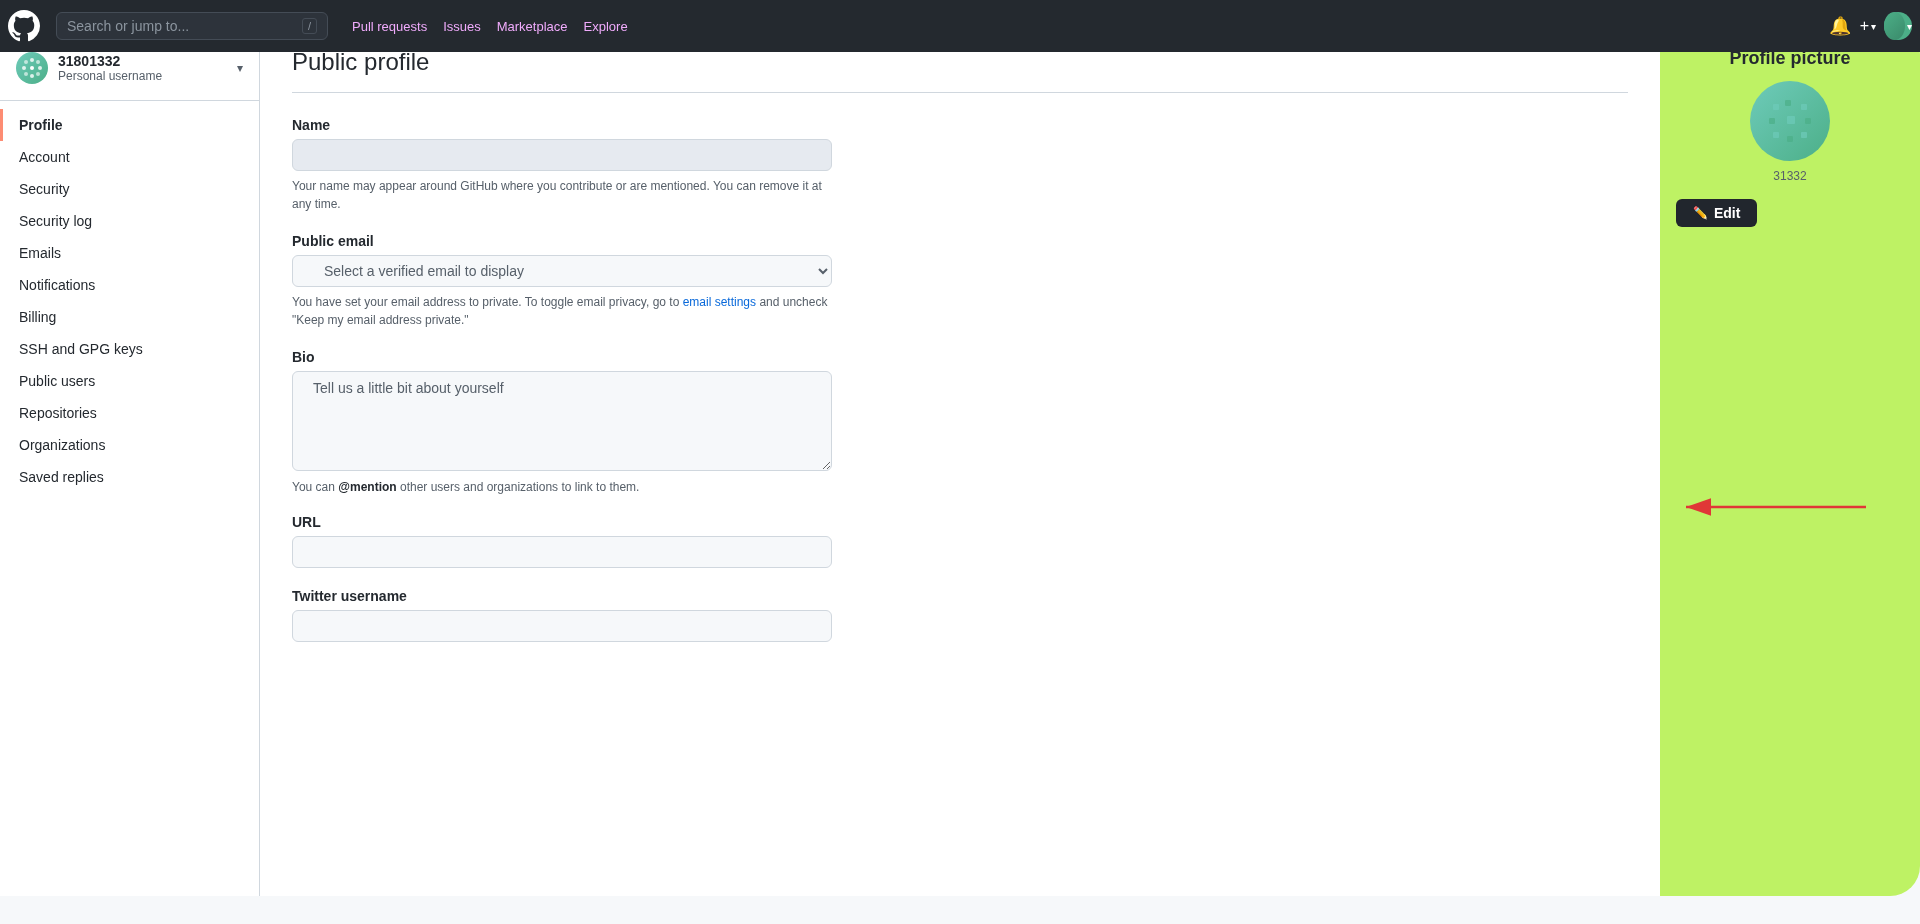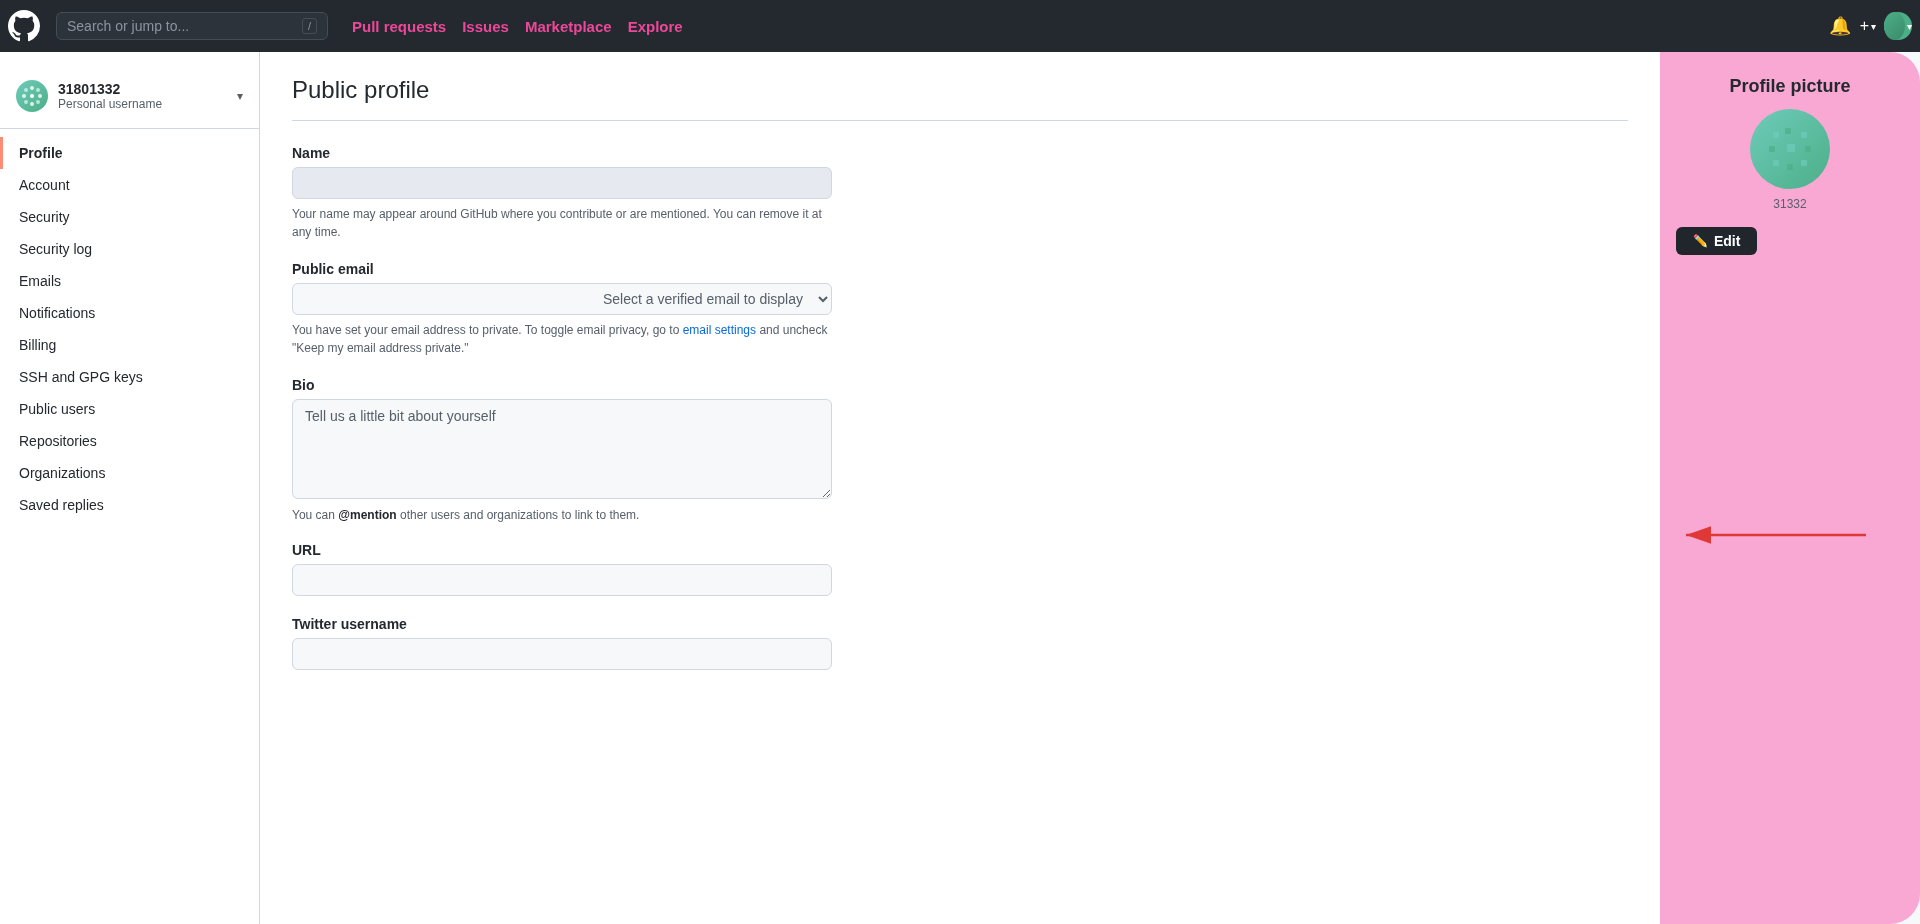--- a/index.html
+++ b/index.html
@@ -33,33 +33,33 @@
     }
     .topnav-search-slash {
       border: 1px solid #444c56;
       border-radius: 3px;
       padding: 1px 5px;
       font-size: 11px;
       color: #8b949e;
       margin-left: auto;
     }
     .topnav-links { display: flex; gap: 16px; margin-left: 8px; }
-    .topnav-link { color: #ec4899; font-size: 15px; font-weight: 700; text-decoration: none; cursor: pointer; }
+    .topnav-link { color: #f0abfc; font-size: 13px; font-weight: 400; text-decoration: none; cursor: pointer; }
     .topnav-right { margin-left: auto; display: flex; align-items: center; gap: 8px; }
     .topnav-icon-btn { color: white; background: none; border: none; cursor: pointer; font-size: 18px; display: flex; align-items: center; }
     .topnav-plus { color: white; font-size: 16px; cursor: pointer; display: flex; align-items: center; gap: 2px; }
     .topnav-avatar { width: 28px; height: 28px; border-radius: 50%; background: #4caf88; display: flex; align-items: center; justify-content: center; cursor: pointer; }
     .topnav-avatar-img { width: 28px; height: 28px; border-radius: 50%; background: linear-gradient(135deg, #4caf88, #3a8a6a); }
 
     
     .main-wrapper {
       display: flex;
-      margin-top: 52px;
+      margin-top: 24px;
       min-height: calc(100vh - 52px);
-      background: #f9a8d4;
+      background: #bef264;
       border-radius: 30px;
     }
 
     
     .sidebar {
       width: 260px;
       flex-shrink: 0;
       background: #ffffff;
       border-right: 1px solid #d0d7de;
       padding: 20px 0;
@@ -142,34 +142,33 @@
     }
     .form-hint {
       font-size: 12px;
       color: #57606a;
       margin-top: 6px;
       line-height: 1.5;
     }
     .form-hint a { color: #0969da; text-decoration: none; }
     .form-select {
       width: 100%;
-      padding: 5px 12px;
+      padding: 5px 27px;
       border: 1px solid #d0d7de;
       border-radius: 6px;
       font-size: 14px;
       color: #57606a;
       background: #f6f8fa;
       height: 32px;
       appearance: auto;
       cursor: pointer;
-      text-align: right;
     }
     .form-textarea {
       width: 100%;
-      padding: 8px 12px;
+      padding: 8px 20px;
       border: 1px solid #d0d7de;
       border-radius: 6px;
       font-size: 14px;
       color: #57606a;
       background: #f6f8fa;
       min-height: 100px;
       resize: vertical;
       font-family: inherit;
     }
     .form-textarea::placeholder { color: #57606a; }

